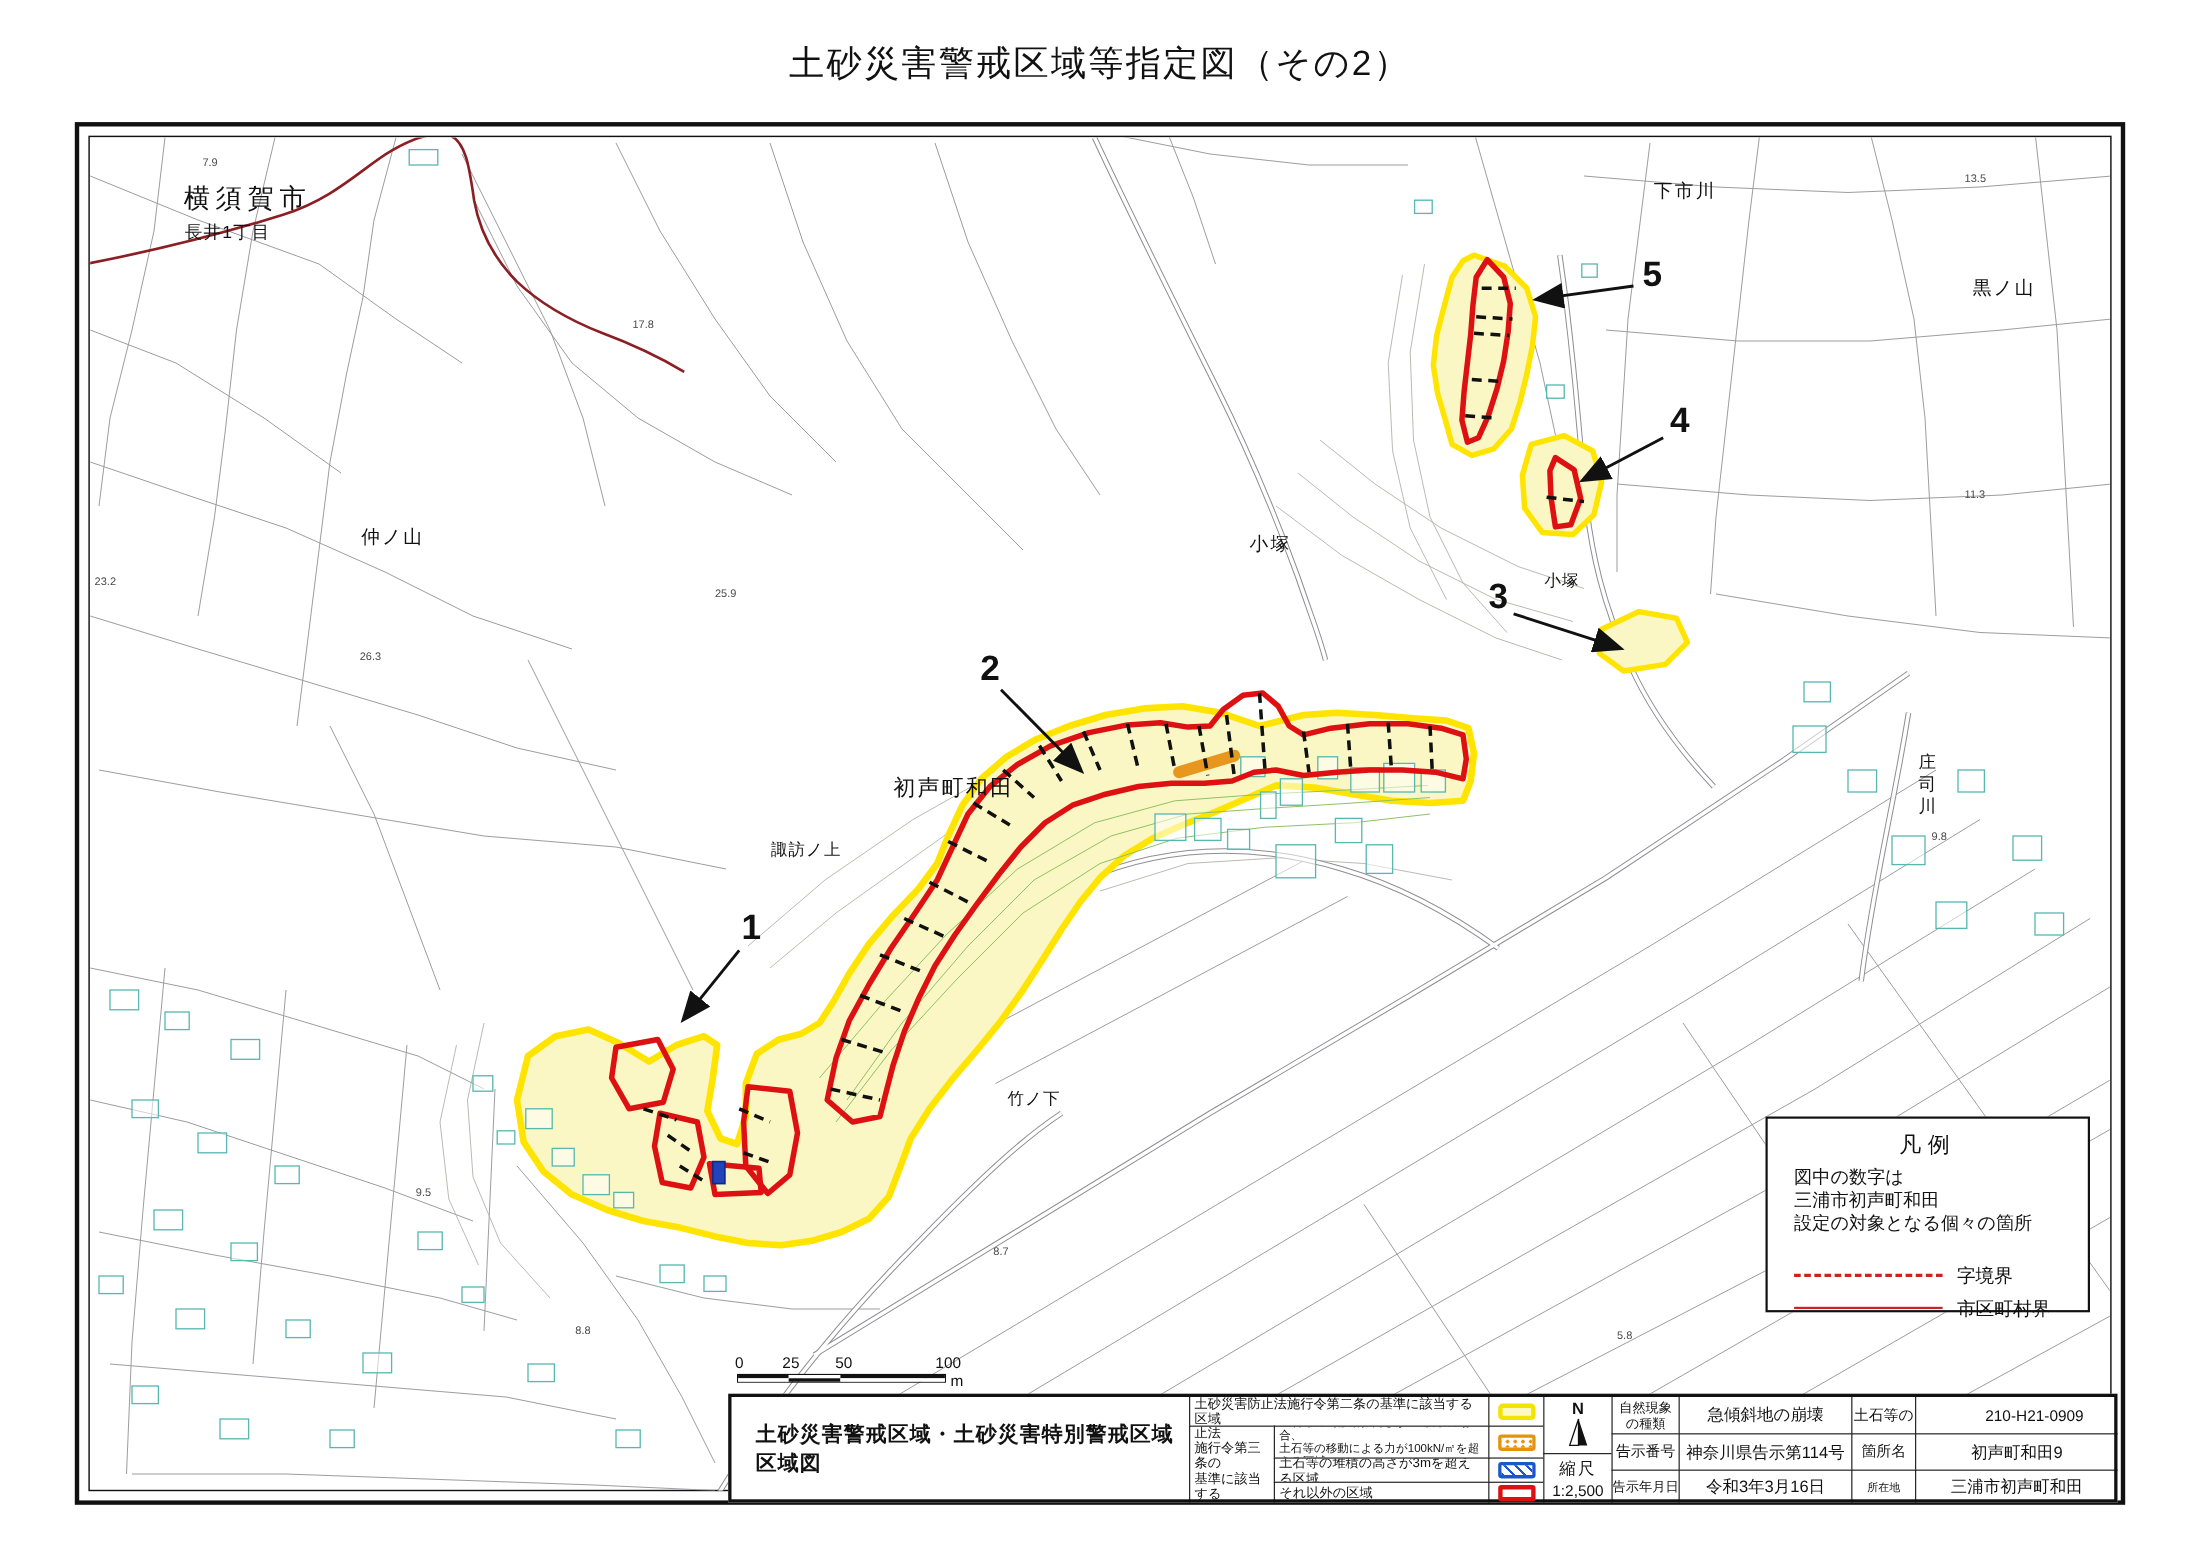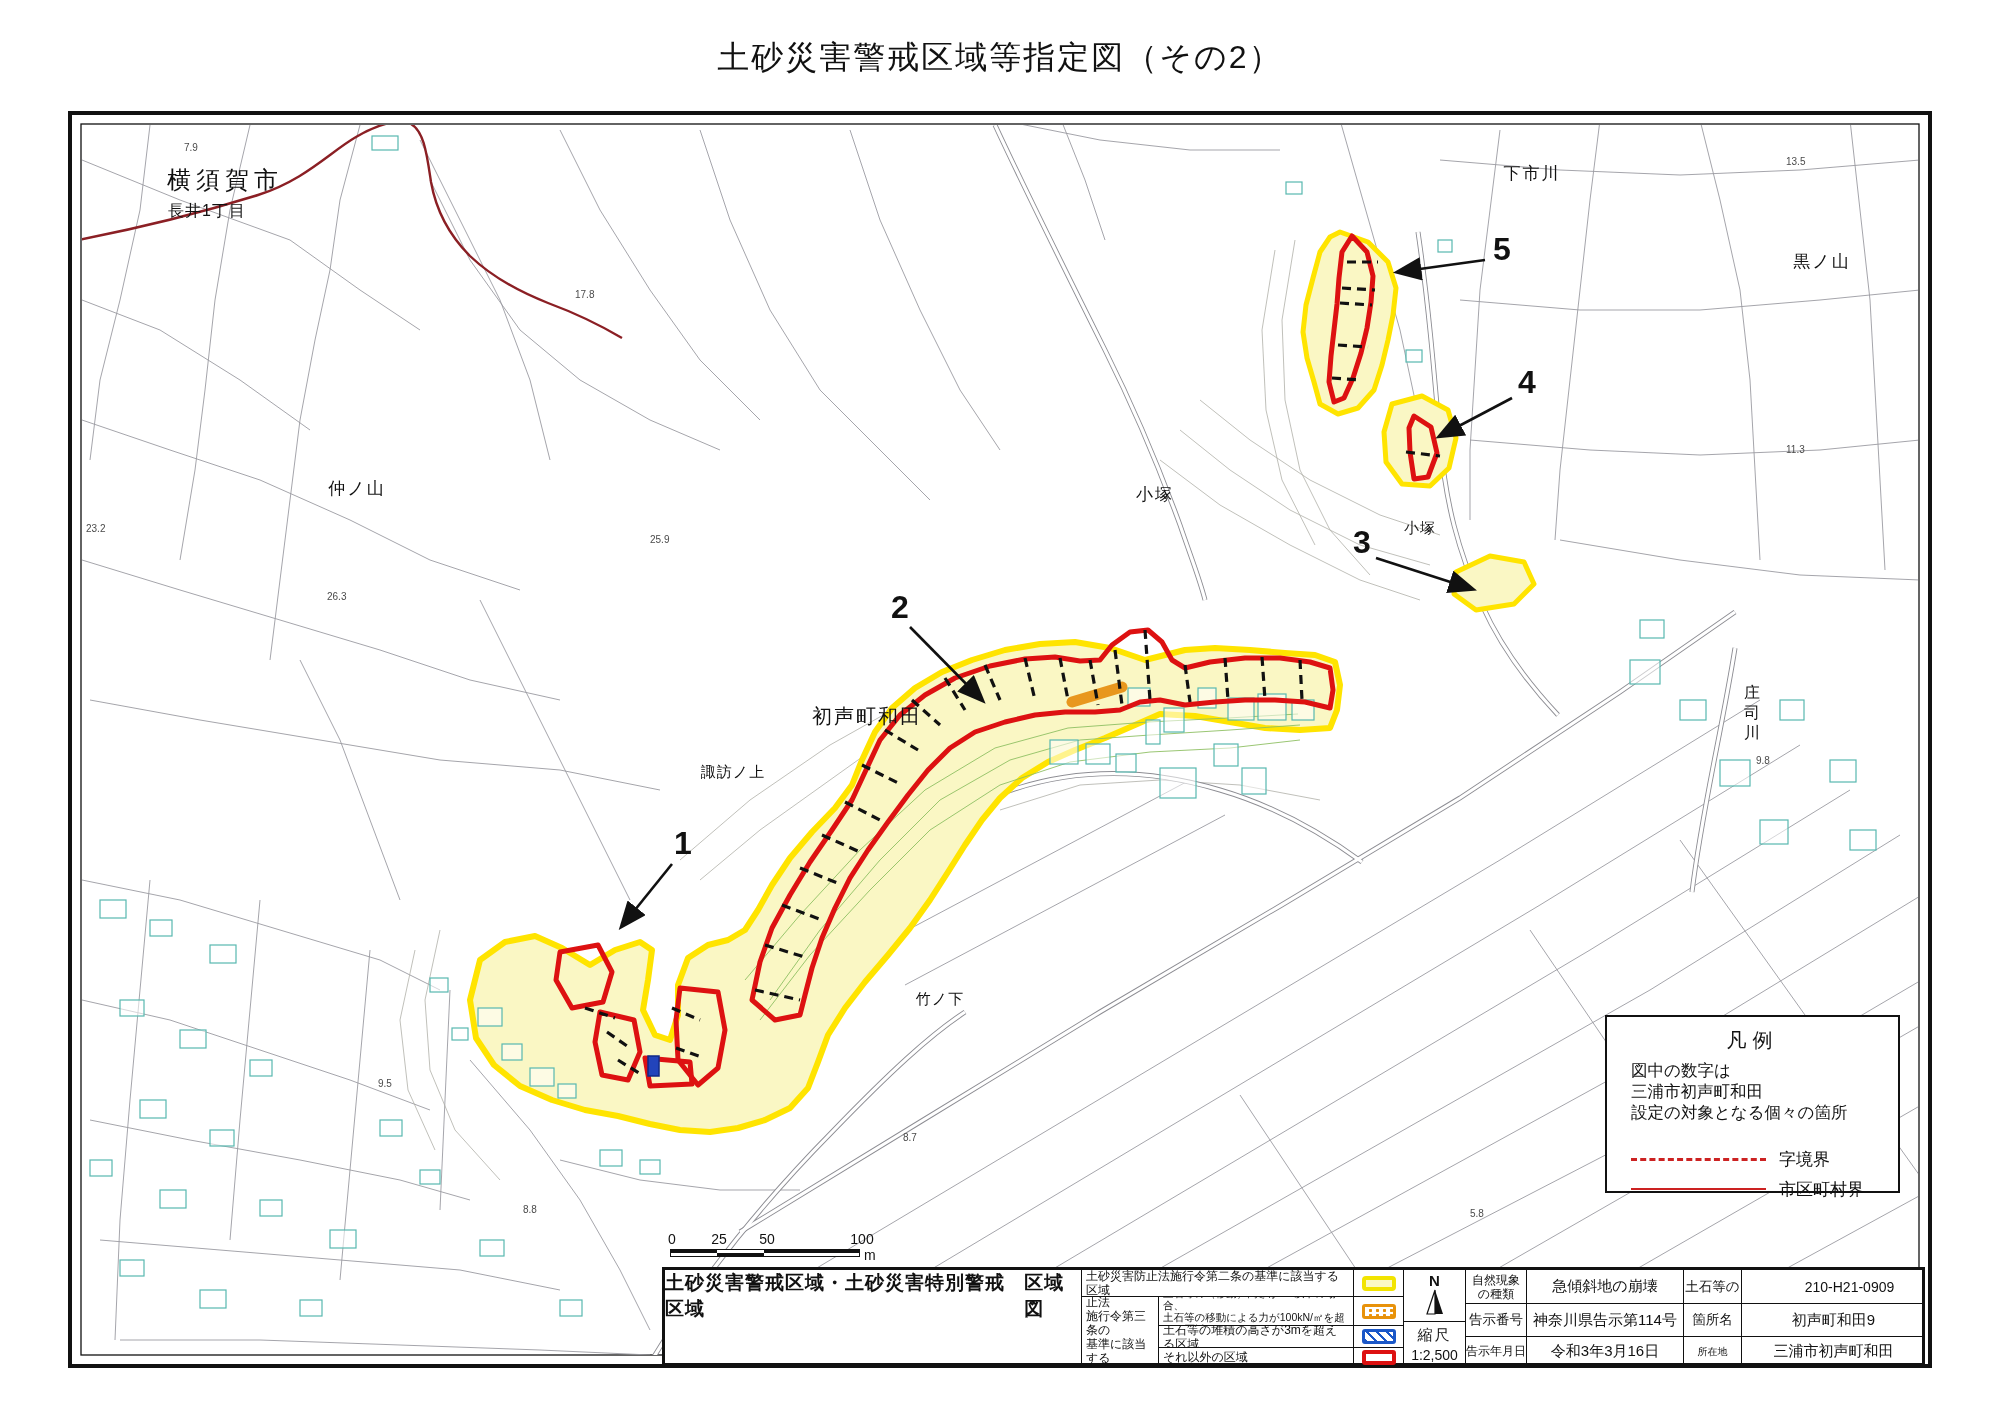--- a/index.html
+++ b/index.html
@@ -27,21 +27,21 @@
   .sb-seg{position:absolute;height:3px;}
   #sb-unit{position:absolute;left:194px;top:16px;}
 
   
   #btable{position:absolute;left:662px;top:1267px;width:1263px;height:99px;
     background:#fff;border:3px solid #111;box-sizing:border-box;font-size:13px;color:#111;}
   .bt-cell{position:absolute;box-sizing:border-box;border-left:1.5px solid #111;border-top:1.5px solid #111;
     display:flex;align-items:center;overflow:hidden;}
   .bt-cell.first-col{border-left:none;}
   .bt-cell.first-row{border-top:none;}
-  #bt-title{flex-direction:row;align-items:flex-start;justify-content:center;}
+  #bt-title{flex-direction:column;align-items:flex-start;justify-content:center;padding-left:22px;}
   #bt-title div{font-size:19px;font-weight:600;line-height:26px;letter-spacing:1px;}
   .bt-small{font-size:12px;line-height:14px;padding:1px 4px;}
   .bt-tiny{font-size:10.5px;line-height:12px;padding:1px 4px;}
   .bt-center{justify-content:center;text-align:center;}
   .swatch{width:34px;height:15px;box-sizing:border-box;margin:auto;}
   .sw-yellow{border:4px solid #f2e400;background:#fbf9c4;border-radius:4px;}
   .sw-orange{border:3px solid #e8920a;border-radius:3px;
      background-image:radial-gradient(circle,#e8920a 1.4px,rgba(0,0,0,0) 1.5px);
      background-size:7px 5px;background-position:2px 1px;background-color:#fff;}
   .sw-blue{border:3px solid #1a57c8;border-radius:3px;background-color:#fff;

